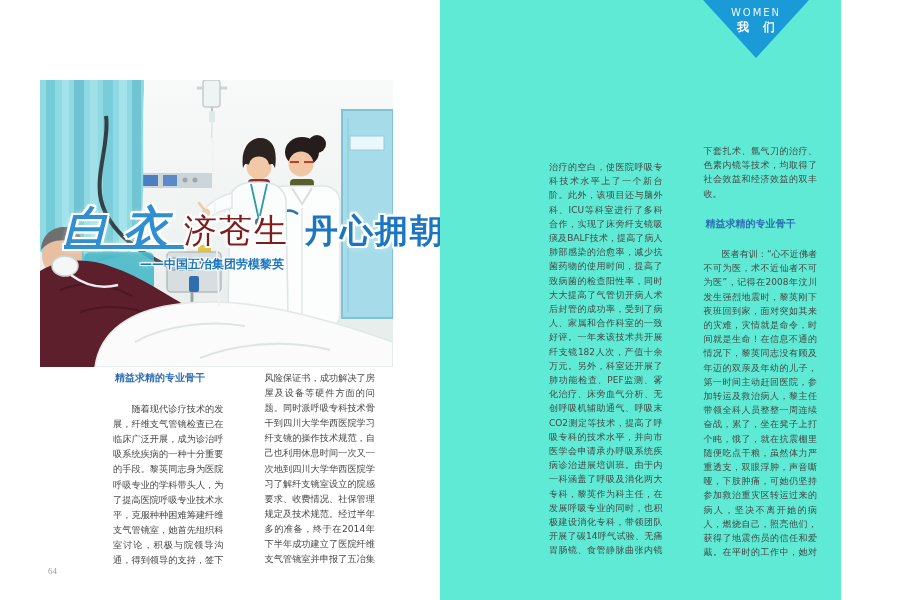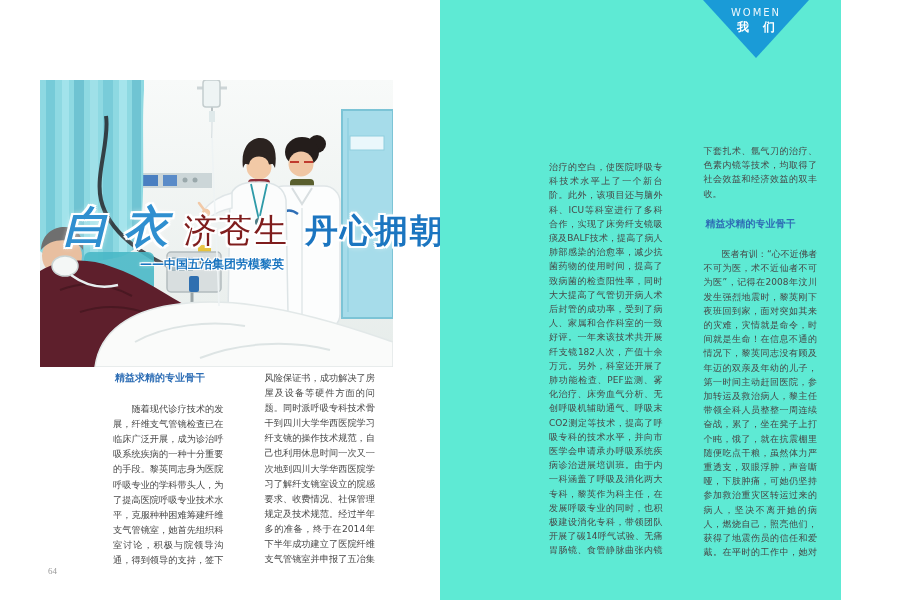--- a/index.html
+++ b/index.html
@@ -12,21 +12,21 @@
   .tab-en{font-size:10px;letter-spacing:2px;margin-top:7px;opacity:.92;}
   .tab-zh{font-size:12px;font-weight:bold;letter-spacing:5px;padding-left:5px;margin-top:1px;}
   
   .photo{position:absolute;left:40px;top:80px;width:353px;height:287px;overflow:hidden;background:#eef2f1;}
   
   .title-overlay{position:absolute;left:64px;top:198px;width:345px;white-space:nowrap;
                  display:flex;align-items:baseline;pointer-events:none;}
   .t-outline{text-shadow:-2px -2px 0 #fff,2px -2px 0 #fff,-2px 2px 0 #fff,2px 2px 0 #fff,
              0 -2px 0 #fff,0 2px 0 #fff,-2px 0 0 #fff,2px 0 0 #fff,0 0 6px #fff;}
   .title-script{font-family:"DejaVu Serif","Liberation Serif",serif;font-style:italic;font-weight:bold;
-                font-size:44px;color:#2f8fd0;letter-spacing:16px;}
+                font-size:44px;color:#2f8fd0;letter-spacing:16px;text-decoration:underline;}
   .title-main1{font-size:33px;font-weight:normal;color:#7f1d1d;letter-spacing:2px;}
   .title-main2{font-size:33px;font-weight:bold;color:#1b75c0;letter-spacing:2px;margin-left:16px;}
   .subtitle{position:absolute;left:140px;top:256px;width:222px;text-align:left;
             font-size:12px;font-weight:bold;color:#1b75c0;
             text-shadow:-1px -1px 0 #fff,1px -1px 0 #fff,-1px 1px 0 #fff,1px 1px 0 #fff,0 0 4px #fff;}
   
   .textblock{position:absolute;text-align:justify;color:#474747;overflow:hidden;
              column-count:2;column-fill:auto;}
   .textblock p{margin:16px;text-indent:2em;}
   .textblock p.cont{text-indent:0;}

